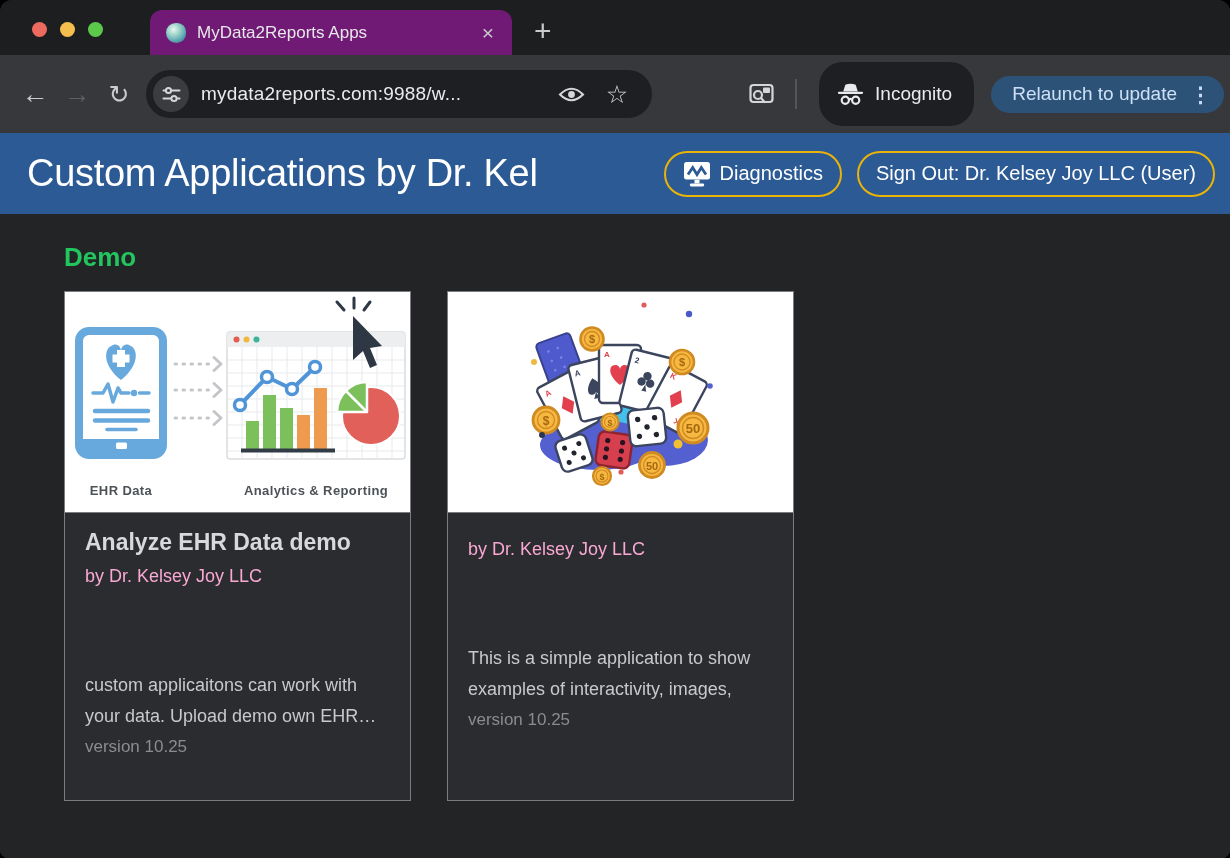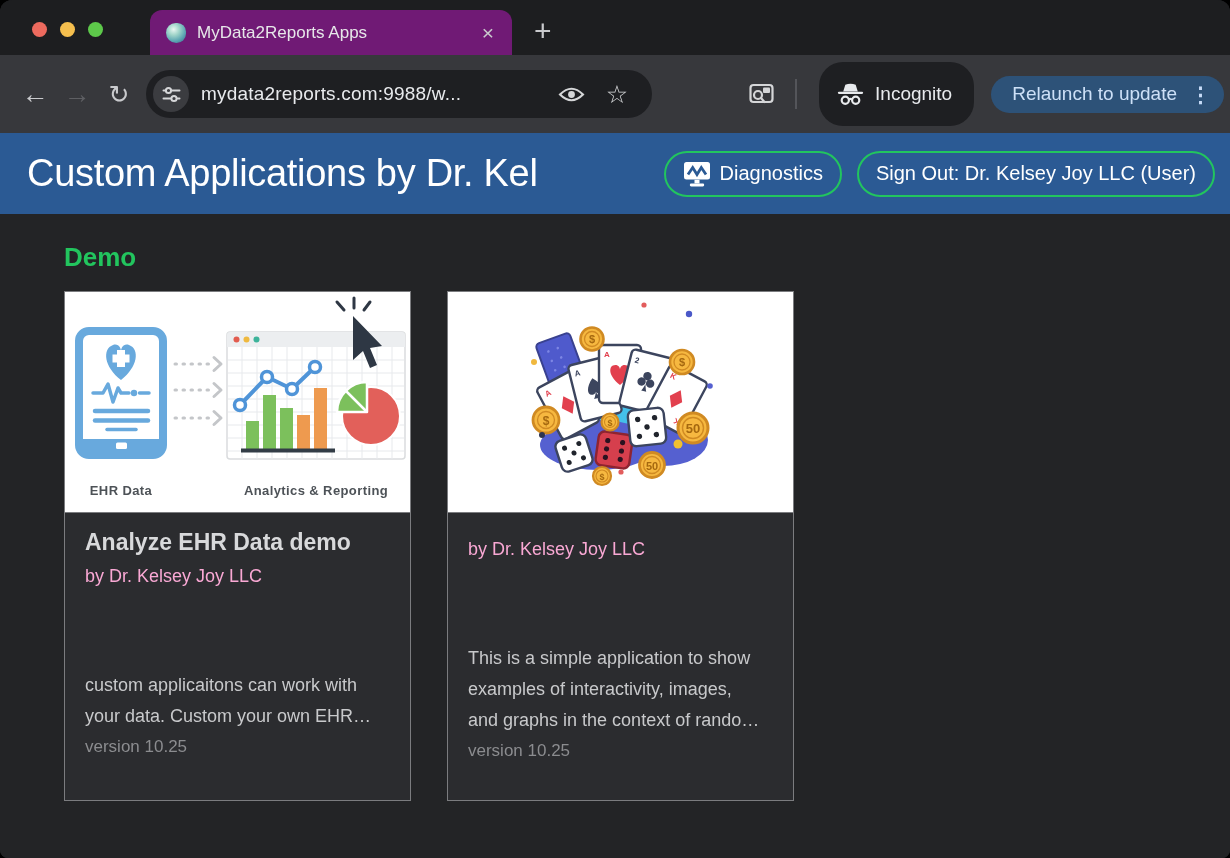--- a/index.html
+++ b/index.html
@@ -43,21 +43,21 @@
                 gap:11px; padding:0 22px 0 18px; color:#e8eaed; font-size:19px; margin-left:10px; }
   .relaunch { height:37px; background:#2d5278; border-radius:24px; display:flex; align-items:center;
               gap:13px; padding:0 13px 0 21px; color:#cde0f7; font-size:19px; margin-left:17px; }
   .more-dots { color:#c7dcf8; font-size:21px; font-weight:bold; line-height:1; }
 
   
   .page-header { height:81px; background:#2b5a94; display:flex; align-items:center;
                  padding:0 15px 0 27px; gap:15px; flex:none; }
   .page-title { flex:1 1 auto; min-width:0; color:#fff; font-size:38px; font-weight:400;
                 white-space:nowrap; overflow:hidden; letter-spacing:-0.3px; }
-  .hdr-btn { flex:none; height:46px; border:2px solid #22c55e; border-radius:24px; background:transparent;
+  .hdr-btn { flex:none; height:46px; border:2px solid #eab308; border-radius:24px; background:transparent;
              color:#fff; font-size:20px; display:flex; align-items:center; gap:9px; padding:0 17px;
              font-family:"Liberation Sans", sans-serif;text-align:right; }
 
   
   .content { flex:1; background:#232426; padding:28px 0 0 64px; }
   .section-title { margin:0 0 18px 0; color:#22c55e; font-size:26px; font-weight:bold; }
   .cards { display:flex; gap:36px; }
   .card { width:347px; height:510px; background:#2b2c2f; border:1px solid #7b7c7f; display:flex; flex-direction:column; }
   .card-img { height:221px; background:#fff; border-bottom:1px solid #7b7c7f; flex:none; }
   .card-img svg { display:block; }
@@ -237,21 +237,21 @@
 
             <text x="56" y="203" text-anchor="middle" font-size="13" font-weight="bold" fill="#4d5257" letter-spacing="0.4">EHR Data</text>
             <text x="251" y="203" text-anchor="middle" font-size="13" font-weight="bold" fill="#4d5257" letter-spacing="0.4">Analytics &amp; Reporting</text>
           </svg>
         </div>
         <div class="card-body">
           <div class="card-title">Analyze EHR Data demo</div>
           <div class="card-by">by Dr. Kelsey Joy LLC</div>
           <div class="card-desc">
             <div>custom applicaitons can work with</div>
-            <div>your data. Custom your own EHR…</div>
+            <div>your data. Upload demo own EHR…</div>
           </div>
           <div class="card-ver">version 10.25</div>
         </div>
       </div>
 
       <div class="card">
         <div class="card-img">
           <svg width="345" height="220" viewBox="0 0 345 220">
 
             <g>
@@ -386,21 +386,20 @@
               <circle cx="86" cy="70" r="3" fill="#f0b83e"></circle>
               <circle cx="262" cy="94" r="2.8" fill="#5560d0"></circle>
             </g>
           </svg>
         </div>
         <div class="card-body">
           <div class="card-by">by Dr. Kelsey Joy LLC</div>
           <div class="card-desc">
             <div>This is a simple application to show</div>
             <div>examples of interactivity, images,</div>
-            <div>and graphs in the context of rando…</div>
           </div>
           <div class="card-ver">version 10.25</div>
         </div>
       </div>
 
     </div>
   </div>
 </div>
 
 </body></html>

